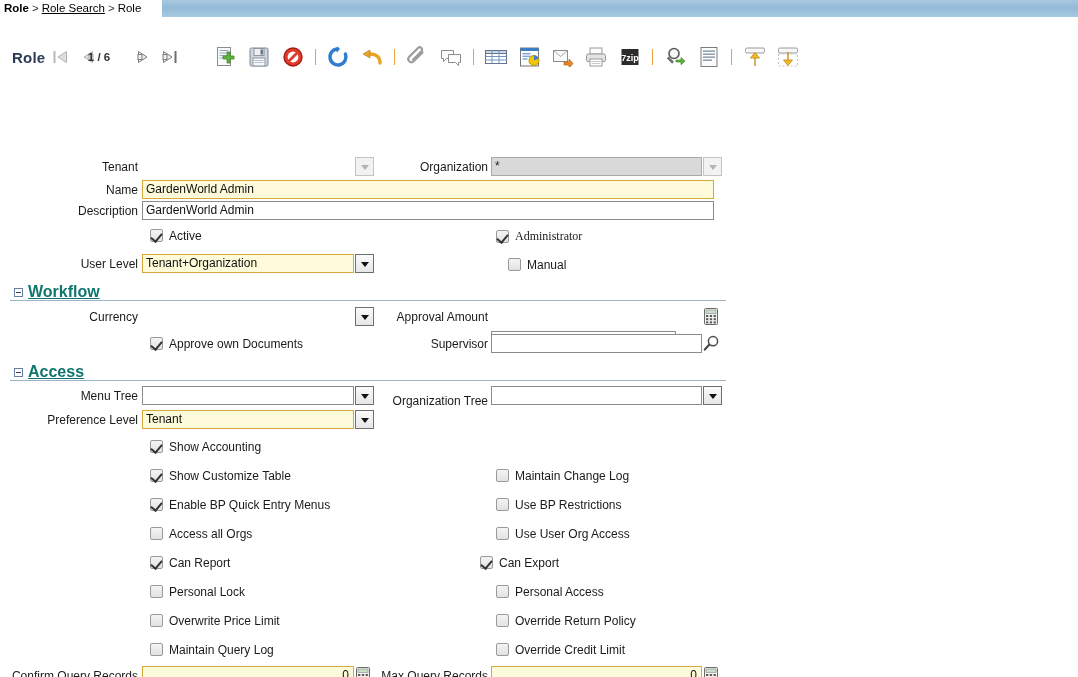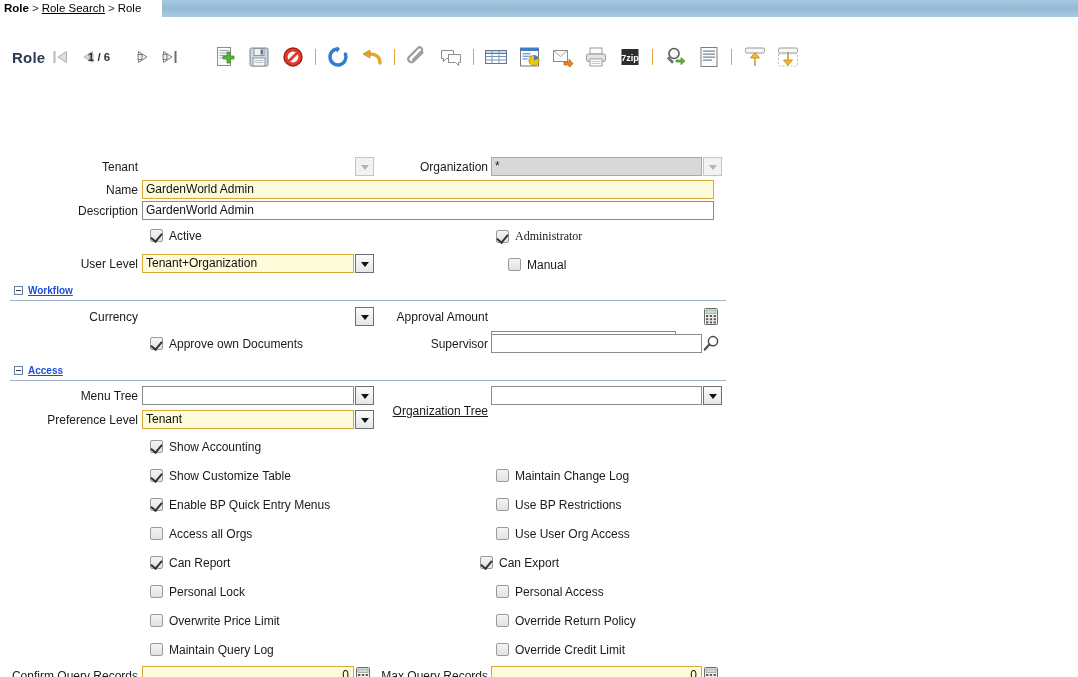--- a/index.html
+++ b/index.html
@@ -221,23 +221,23 @@
   .sect .toggle:after {
     content: "";
     position: absolute;
     left: 1px; top: 3px;
     width: 5px; height: 1px;
     background: #2a3b55;
   }
   .sect .stitle {
     display: inline-block;
     vertical-align: middle;
-    font-size: 10px;
+    font-size: 16px;
     font-weight: bold;
-    color: #1d4ed8;
+    color: #0f766e;
     text-decoration: underline;
   }
   .sect-rule {
     position: absolute;
     height: 1px;
     background: #9fb3c9;
   }
 </style>
 </head>
 <body>
@@ -515,21 +515,21 @@
 
   <div class="sect" style="left:14px; top:296px;">
     <span class="toggle"></span><span class="stitle">Access</span>
   </div>
   <div class="sect-rule" style="left:10px; top:313px; width:716px;"></div>
 
   <div class="lbl" style="left:40px; top:320px; width:98px;">Menu Tree</div>
   <div class="fld" style="left:142px; top:319px; width:212px;"></div>
   <div class="ddbtn" style="left:355px; top:319px;"></div>
 
-  <div class="lbl" style="left:348px; top:335px; width:140px;text-decoration:underline;">Organization Tree</div>
+  <div class="lbl" style="left:348px; top:325px; width:140px;">Organization Tree</div>
   <div class="fld" style="left:491px; top:319px; width:211px;"></div>
   <div class="ddbtn" style="left:703px; top:319px;"></div>
 
   <div class="lbl" style="left:20px; top:344px; width:118px;">Preference Level</div>
   <div class="fld mand" style="left:142px; top:343px; width:212px;">Tenant</div>
   <div class="ddbtn" style="left:355px; top:343px;"></div>
 
   <div id="cb-matrix">
       <div class="cbwrap" style="left: 150px; top: 372px;"><span class="cbx on"></span><span class="cblbl">Show Accounting</span></div>
       <div class="cbwrap" style="left: 150px; top: 401px;"><span class="cbx on"></span><span class="cblbl">Show Customize Table</span></div>

